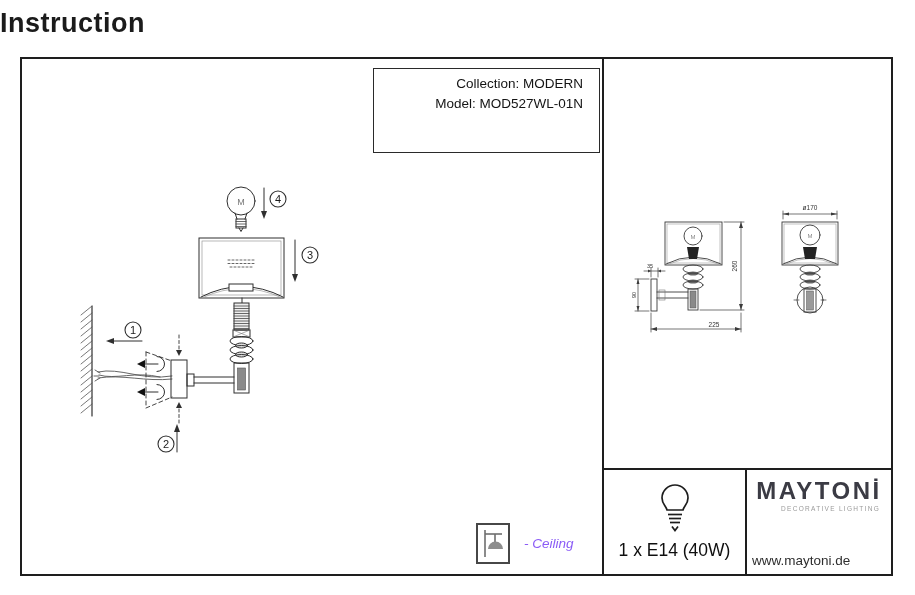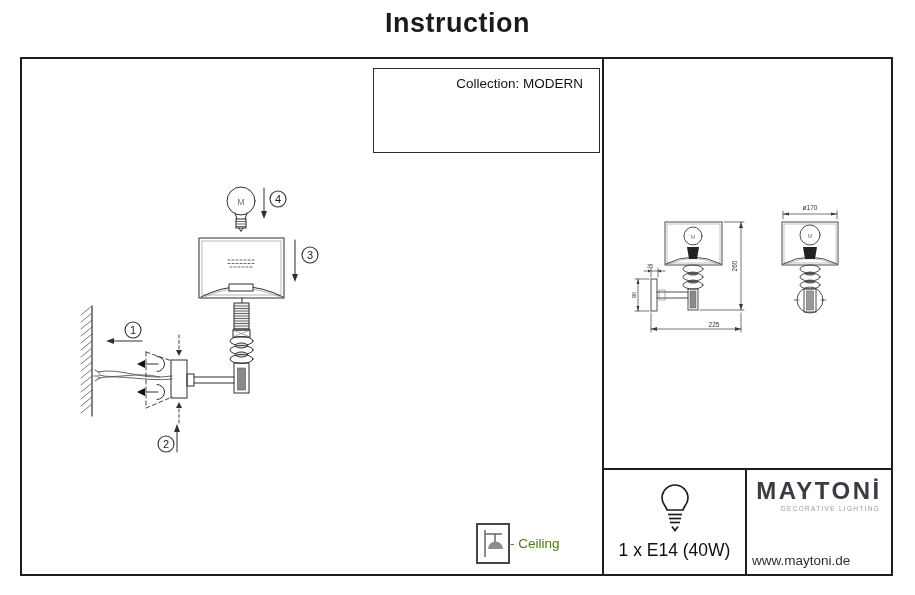--- a/index.html
+++ b/index.html
@@ -1,30 +1,30 @@
 <!DOCTYPE html>
 <html><head>
 <meta charset="utf-8">
 <style>
   html,body{margin:0;padding:0;background:#fff;}
   body{width:915px;height:595px;position:relative;overflow:hidden;
        font-family:"Liberation Sans", sans-serif;color:#1b1b1b;}
   .abs{position:absolute;}
-  .page-title{left:0;top:8px;width:915px;text-align:center;
+  .page-title{left:0;top:8px;width:915px;
               font-size:27px;font-weight:bold;letter-spacing:0.5px;}
   .main-box{left:20px;top:57px;width:869px;height:515px;border:2px solid #1e1e1e;}
   .v-div{left:602px;top:57px;width:2px;height:517px;background:#1e1e1e;}
   .h-div-right{left:602px;top:468px;width:289px;height:2px;background:#1e1e1e;}
   .v-div2{left:745px;top:468px;width:2px;height:106px;background:#1e1e1e;}
   .info-box{left:373px;top:68px;width:227px;height:85px;border:1.5px solid #2a2a2a;
             box-sizing:border-box;padding:5px 16px 0 6px;text-align:right;
             font-size:13.5px;line-height:20px;color:#141414;}
   .legend{left:476px;top:523px;}
   .legend-icon{position:absolute;left:0;top:0;width:30px;height:37px;border:2px solid #474747;}
-  .legend-text{position:absolute;left:34px;top:13px;font-size:13.5px;color:#4d7c0f;white-space:nowrap;}
+  .legend-text{position:absolute;left:48px;top:13px;font-size:13.5px;color:#8b5cf6;white-space:nowrap;font-style:italic;}
   .spec-cell{left:604px;top:470px;width:141px;height:104px;display:flex;
              flex-direction:column;align-items:center;justify-content:center;}
   .spec-text{font-size:17.5px;color:#0f0f0f;margin-top:4px;white-space:nowrap;}
   .brand-cell{left:747px;top:470px;width:144px;height:108px;box-sizing:border-box;
               padding:8px 5px 6px 5px;display:flex;flex-direction:column;}
   .brand-logo{font-size:24px;font-weight:bold;letter-spacing:2.5px;color:#3b3b44;
               text-align:center;line-height:26px;}
   .brand-tagline{font-size:6.5px;letter-spacing:1.3px;color:#9a9a9a;text-align:right;
                  padding-right:6px;margin-top:1px;}
   .brand-site{margin-top:auto;font-size:13.5px;color:#2e2e2e;
@@ -36,20 +36,21 @@
 
 <div class="abs page-title">Instruction</div>
 
 <div class="abs main-box"></div>
 <div class="abs v-div"></div>
 <div class="abs h-div-right"></div>
 <div class="abs v-div2"></div>
 
 <div class="abs info-box">
   <div>Collection: MODERN</div>
+  <div>Model: MOD527WL-01N</div>
 </div>
 
 <svg class="abs" style="left:0;top:0" width="915" height="595" viewBox="0 0 915 595" fill="none" stroke-linecap="round">
 
   <g stroke="#2f2f2f" stroke-width="1">
 
     <g>
       <circle cx="241" cy="201" r="14"></circle>
       <text x="241" y="205" font-size="9" fill="#777" stroke="none" text-anchor="middle">M</text>
       <path d="M235 213 L237 219 M247 213 L245 219"></path>

